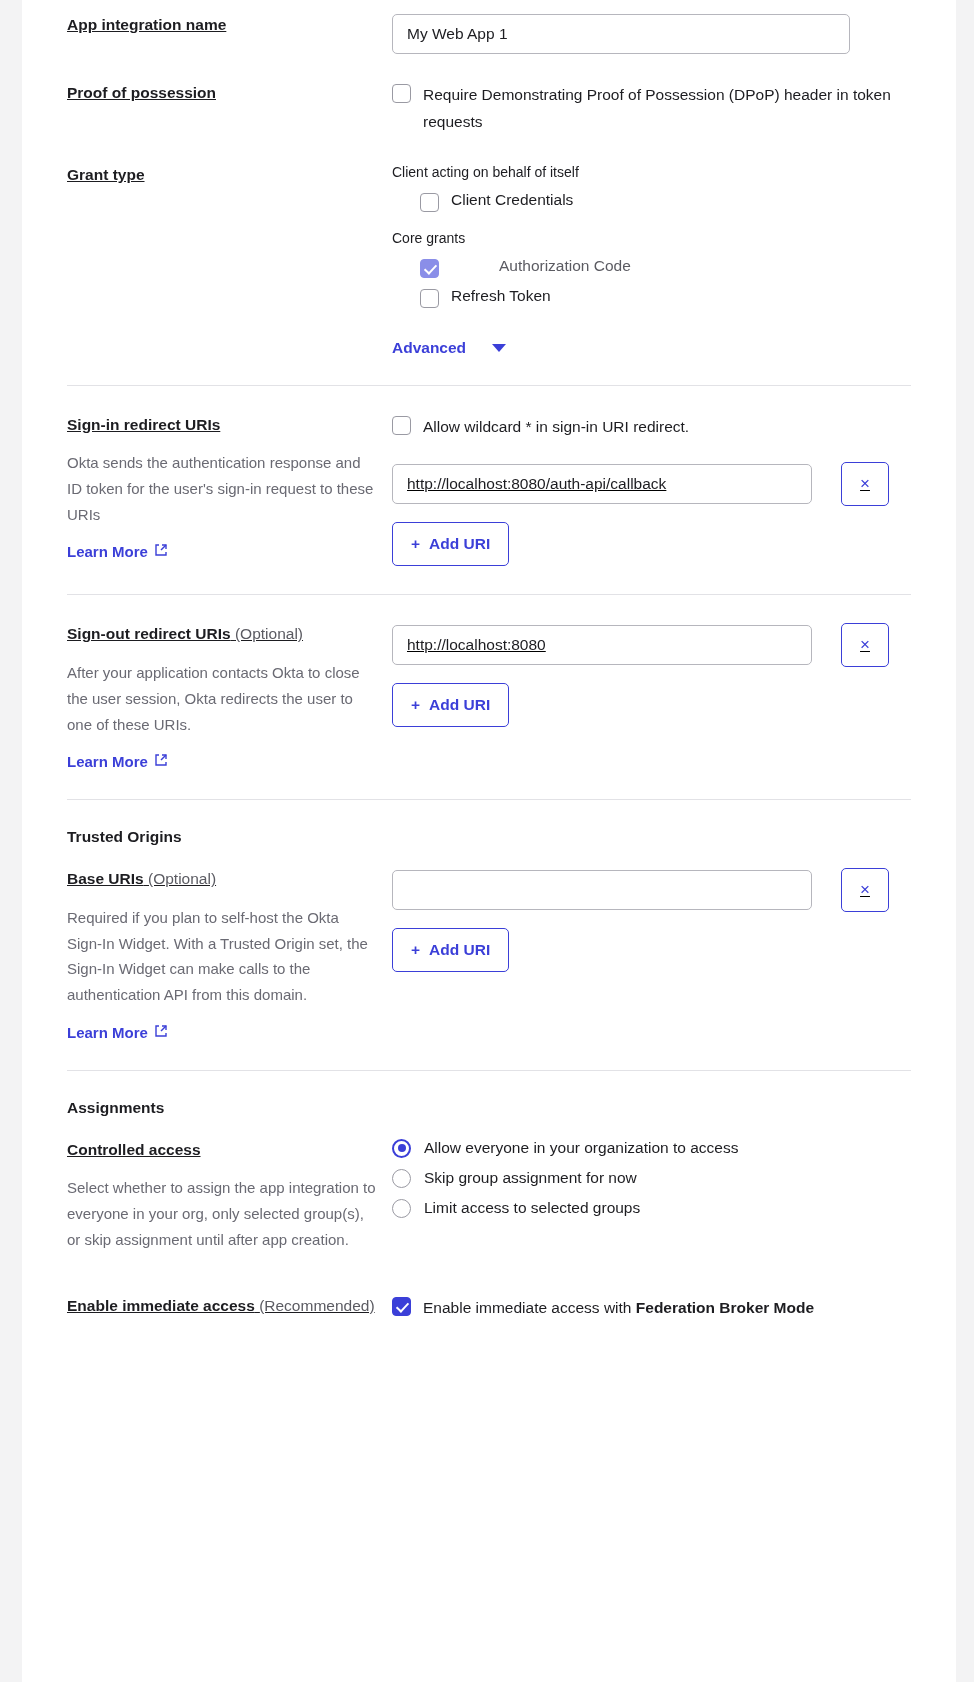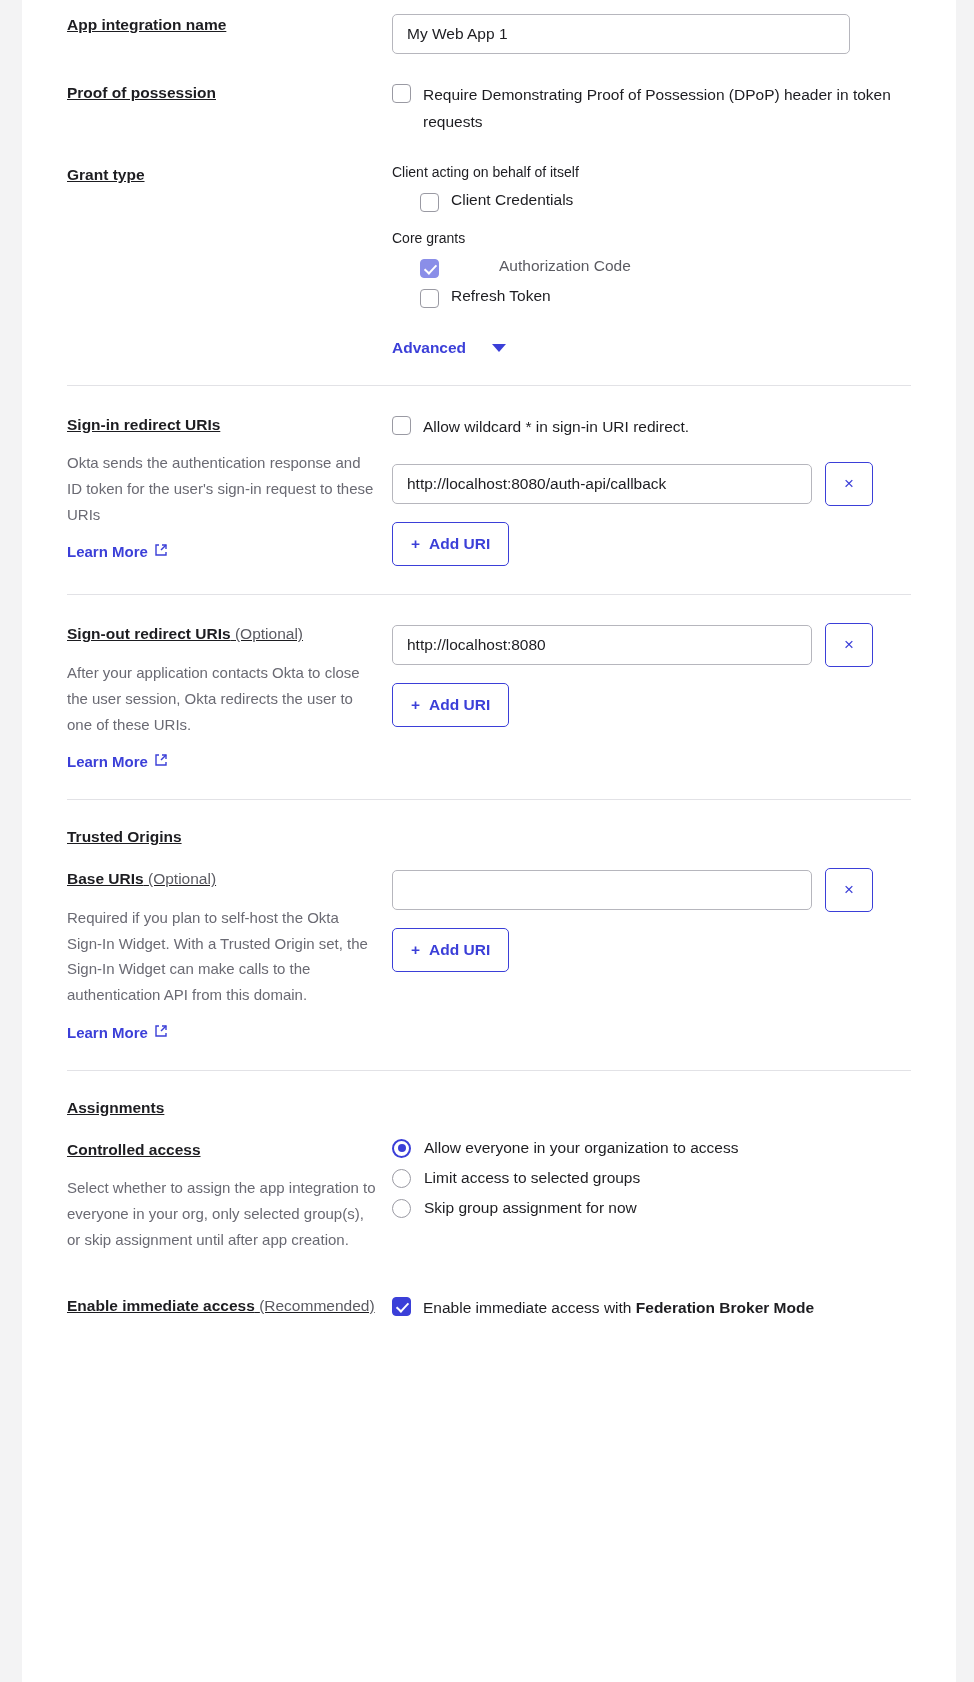--- a/index.html
+++ b/index.html
@@ -71,21 +71,20 @@
     font-size: 15px;
     color: #6a6a73;
     line-height: 1.72;
     margin-top: 14px;
   }
   .section-head {
     font-size: 15.5px;
     font-weight: bold;
     color: #1d1d21;
     margin-bottom: 22px;
-    text-decoration: underline;
   }
   .learnmore {
     display: inline-flex;
     align-items: flex-start;
     gap: 6px;
     color: #3b3fd8;
     font-size: 15px;
     font-weight: bold;
     margin-top: 16px;
     text-decoration: none;
@@ -104,21 +103,22 @@
     font-family: "Liberation Sans", sans-serif;
     background: #fff;
     outline: none;
   }
   input.text.short { width: 420px; }
   input.text.wide { width: 458px; }
 
   .inline-field {
     display: flex;
     align-items: center;
-    gap: 13px;
+    gap: 29px;
+    text-decoration: underline;
   }
   .del-btn {
     width: 48px;
     height: 44px;
     border: 1px solid #3b3fd8;
     border-radius: 5px;
     background: #fff;
     color: #3b3fd8;
     font-size: 17px;
     display: flex;
@@ -425,25 +425,25 @@
           <div class="lbl">Controlled access</div>
           <div class="helptext">Select whether to assign the app integration to everyone in your org, only selected group(s), or skip assignment until after app creation.</div>
         </div>
         <div class="field-col">
           <div class="radio-row">
             <div class="radio selected"></div>
             <div class="radio-label">Allow everyone in your organization to access</div>
           </div>
           <div class="radio-row">
             <div class="radio"></div>
-            <div class="radio-label">Limit access to selected groups</div>
+            <div class="radio-label">Skip group assignment for now</div>
           </div>
           <div class="radio-row">
             <div class="radio"></div>
-            <div class="radio-label">Skip group assignment for now</div>
+            <div class="radio-label">Limit access to selected groups</div>
           </div>
         </div>
       </div>
 
       <div class="row" style="padding-top:42px;">
         <div class="label-col">
           <div class="lbl">
             <span>Enable immediate access</span>
             <span class="optional">(Recommended)</span>
           </div>

